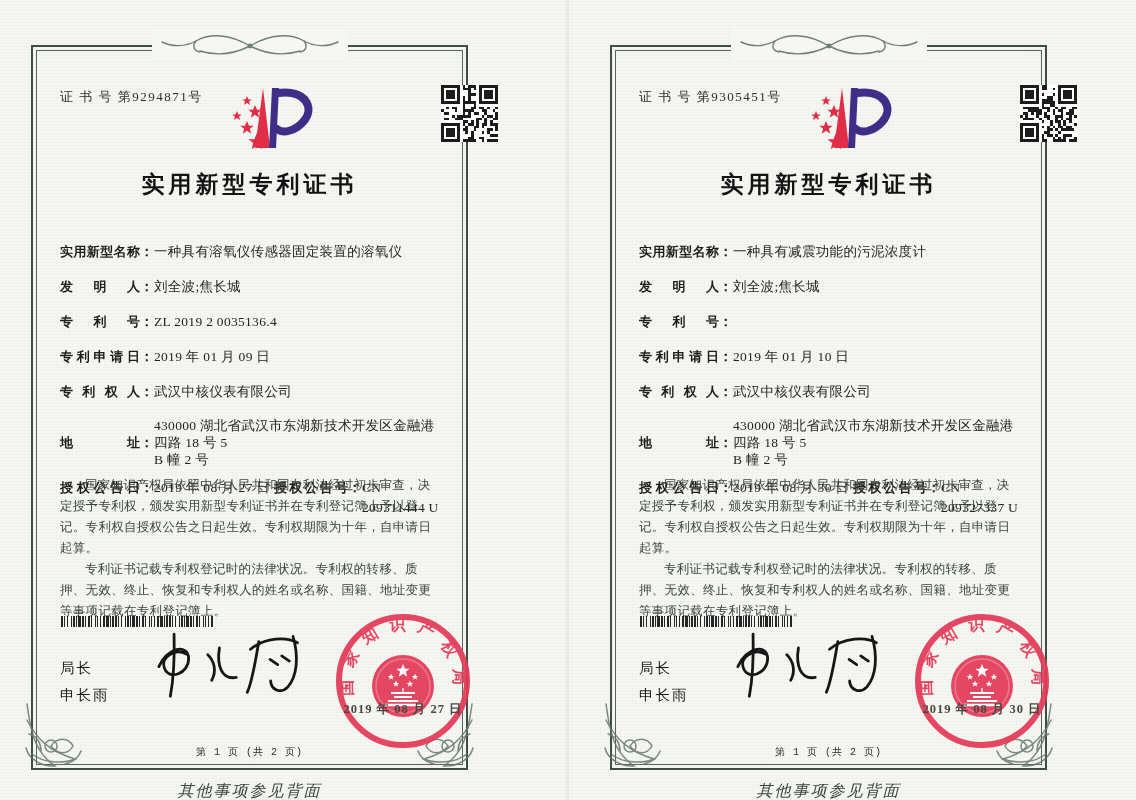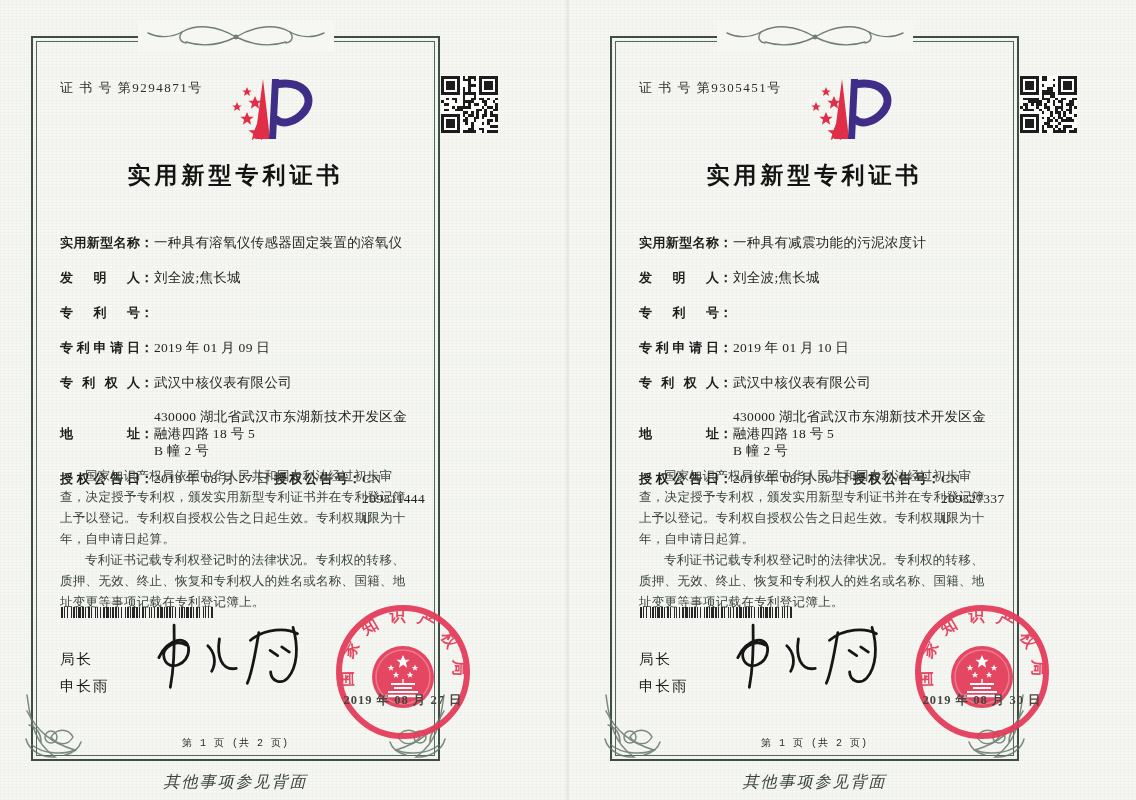--- a/index.html
+++ b/index.html
@@ -14,21 +14,21 @@
     position:absolute;inset:0;pointer-events:none;
     background:
       repeating-linear-gradient(0deg, rgba(140,160,145,.055) 0 1px, transparent 1px 3px),
       repeating-linear-gradient(90deg, rgba(140,160,145,.035) 0 1px, transparent 1px 4px);
   }
   .page-split{
     position:absolute;top:0;bottom:0;left:565px;width:5px;
     background:linear-gradient(90deg, rgba(0,0,0,0) , rgba(0,0,0,.06), rgba(0,0,0,0));
   }
   .cert{
-    position:absolute;top:36px;width:409px;height:725px;
+    position:absolute;top:45px;width:409px;height:725px;padding-left:28px;
   }
   .cert.left{left:31px;}
   .cert.right{left:610px;}
   .frame{
     position:absolute;inset:0;
     border:2px solid #3e4e45;
     outline:1px solid #55655b;
     outline-offset:-6px;
     background:transparent;
   }
@@ -313,20 +313,21 @@
       <span class="fvalue">一种具有溶氧仪传感器固定装置的溶氧仪</span>
     </div>
     <div class="frow">
       <span class="flabel">发明人</span>
         <span class="fcolon">：</span>
       <span class="fvalue">刘全波;焦长城</span>
     </div>
     <div class="frow">
       <span class="flabel">专利号</span>
         <span class="fcolon">：</span>
+      <span class="fvalue">ZL 2019 2 0035136.4</span>
     </div>
     <div class="frow">
       <span class="flabel">专利申请日</span>
         <span class="fcolon">：</span>
       <span class="fvalue">2019 年 01 月 09 日</span>
     </div>
     <div class="frow">
       <span class="flabel">专利权人</span>
         <span class="fcolon">：</span>
       <span class="fvalue">武汉中核仪表有限公司</span>

